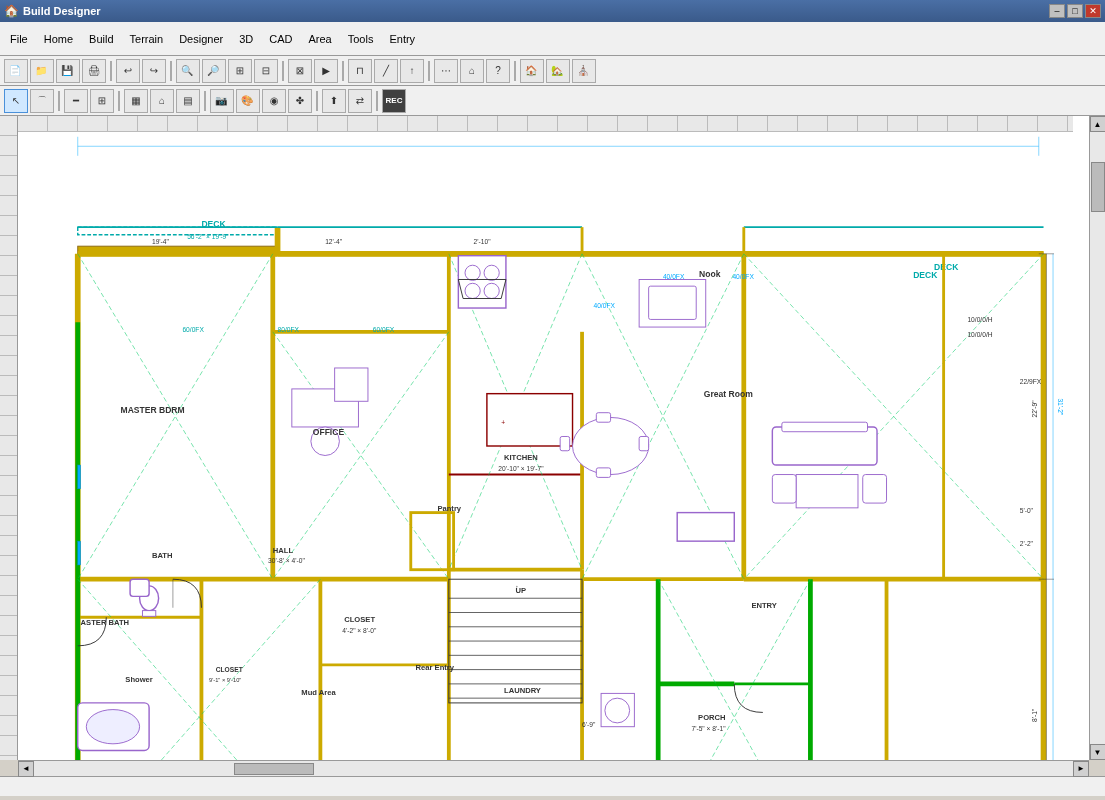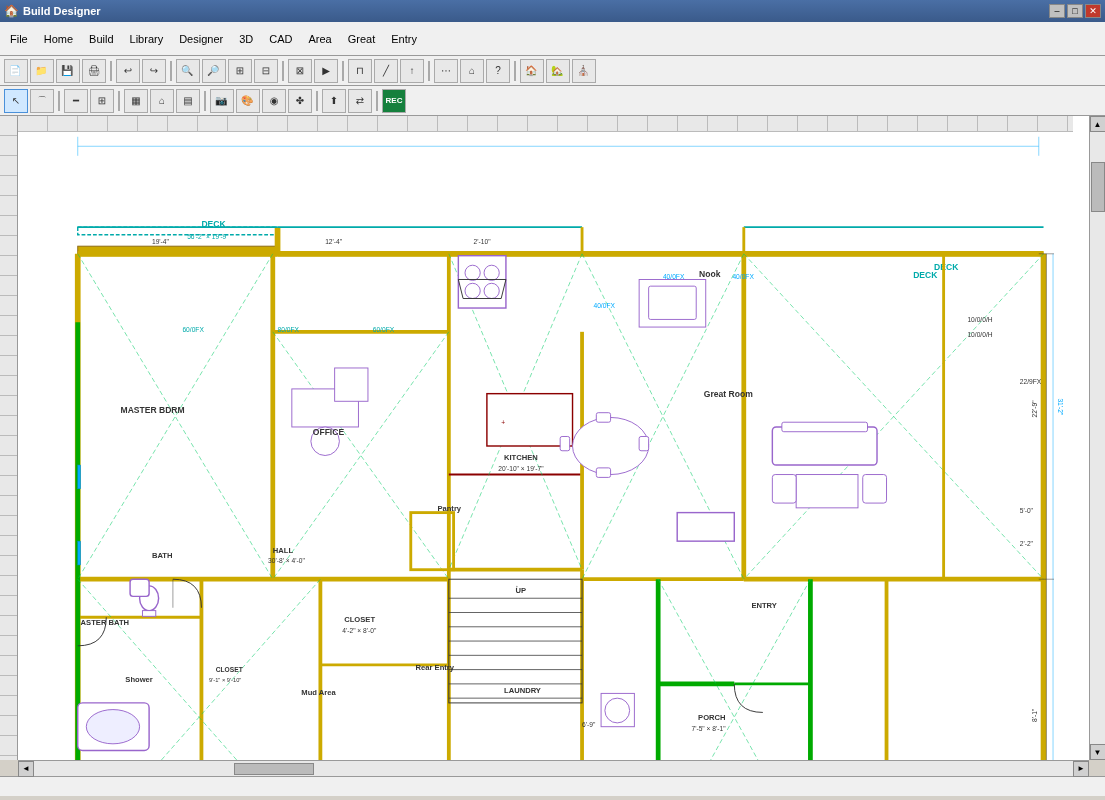--- a/index.html
+++ b/index.html
@@ -147,26 +147,26 @@
     <div class="tb-btn">–</div>
     <div class="tb-btn">□</div>
     <div class="tb-btn close">✕</div>
   </div>
 </div>
 
 <div id="menu-bar">
   <div class="menu-item">File</div>
   <div class="menu-item">Home</div>
   <div class="menu-item">Build</div>
-  <div class="menu-item">Library</div>
+  <div class="menu-item">Terrain</div>
   <div class="menu-item">Designer</div>
   <div class="menu-item">3D</div>
   <div class="menu-item">CAD</div>
   <div class="menu-item">Area</div>
-  <div class="menu-item">Great</div>
+  <div class="menu-item">Tools</div>
   <div class="menu-item">Entry</div>
 </div>
 
 <div id="toolbar1">
 
   <div class="tool-btn" title="New">📄</div>
   <div class="tool-btn" title="Open">📁</div>
   <div class="tool-btn" title="Save">💾</div>
   <div class="tool-btn" title="Print">🖨</div>
   <div class="tool-separator"></div>
@@ -206,21 +206,21 @@
   <div class="tool-btn" title="Material">▤</div>
   <div class="tool-separator"></div>
   <div class="tool-btn" title="Camera 2">📷</div>
   <div class="tool-btn" title="Paint">🎨</div>
   <div class="tool-btn" title="Texture">◉</div>
   <div class="tool-btn" title="Symbol">✤</div>
   <div class="tool-separator"></div>
   <div class="tool-btn" title="Arrow">⬆</div>
   <div class="tool-btn" title="Transform">⇄</div>
   <div class="tool-separator"></div>
-  <div class="tool-btn" title="Record" style="background:#15803d; color:white; font-size:8px; font-weight:bold;">REC</div>
+  <div class="tool-btn" title="Record" style="background:#404040; color:white; font-size:8px; font-weight:bold;">REC</div>
 </div>
 
 <div id="main-area" style="height: calc(800px - 22px - 22px - 30px - 30px - 36px); display:flex; flex-direction:column;">
   <div style="flex:1; display:flex;">
 
     <div id="left-panel" style="width:18px; background:#e8e8e8; border-right:1px solid #999; position:relative; overflow:hidden;">
 
       <div style="position:absolute; top:0; left:0; width:100%; height:100%; background: repeating-linear-gradient(to bottom, transparent, transparent 19px, #bbb 19px, #bbb 20px);"></div>
     </div>
 

